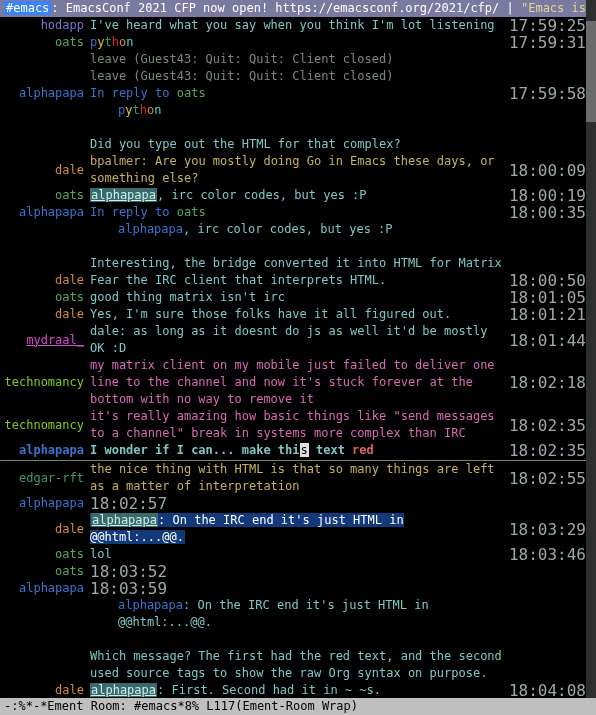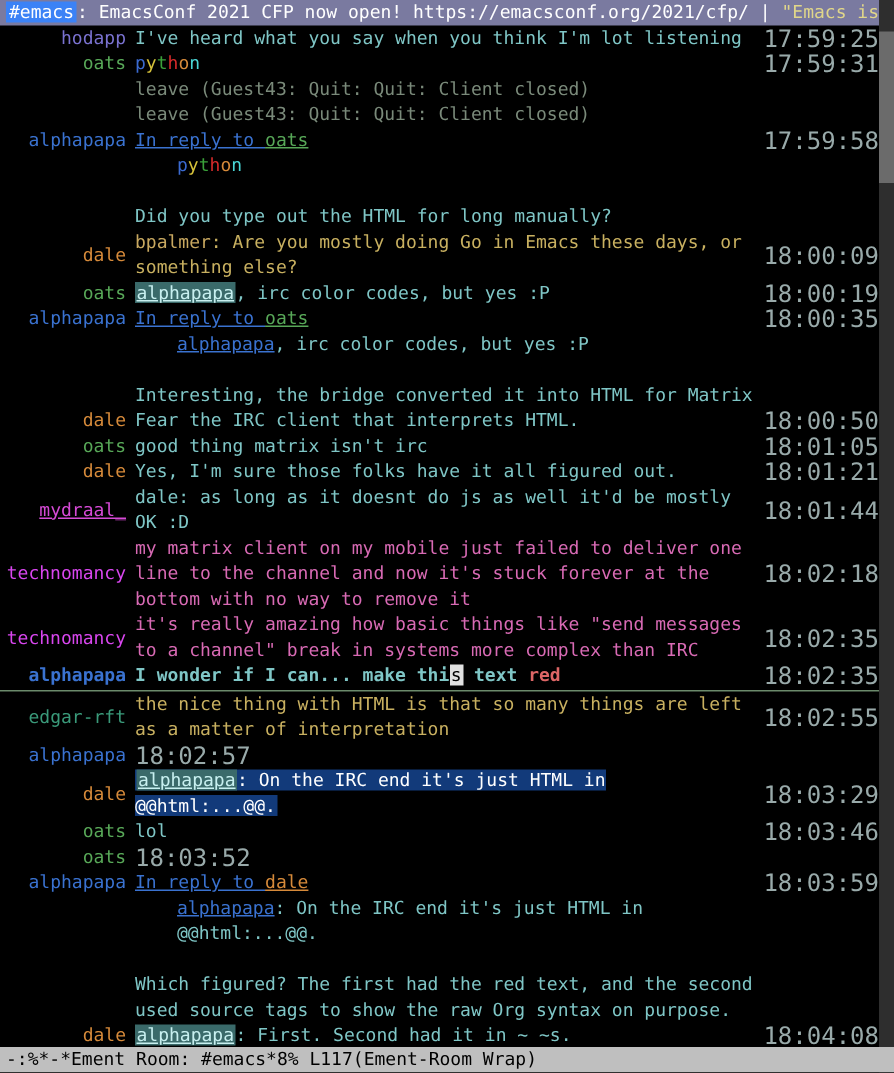--- a/index.html
+++ b/index.html
@@ -10,37 +10,37 @@
   .scroll{position:absolute;top:17px;bottom:17px;left:0;right:10px;overflow:hidden}
   .scrollbar{position:absolute;top:0;right:0;bottom:0;width:10px;background:#2e2e2e}
   .thumb{position:absolute;left:0;right:0;background:#6b6b6b}
   .line{display:flex;align-items:center}
   .gut{flex:0 0 84px;text-align:right;padding-right:6px;white-space:nowrap}
   .body{flex:1 1 auto;padding-right:4px;word-break:break-word}
   .ts{flex:0 0 60px;text-align:right;color:#9aa;font-size:16px;white-space:nowrap}
   .int{padding-left:28px}
   .msg{color:#7fc6c6}
   .sys{color:#7a8a7a}
-  .uline{text-decoration:underline}
+  .uline{}
   .hl{background:#3a6a6a;color:#c8f0f0;text-decoration:underline;padding:0 1px}
   .redish{color:#d66}
   .yellowish{color:#c8b060}
   .pink{color:#d86ab4}
   .bold{font-weight:bold}
   .cursor{background:#e0e0e0;color:#000;padding:0 1px}
   .ruler{border-top:1px solid #6b8a6b;margin-top:1px}
   .hlsel{background:#123a7a;color:#fff;padding:0 1px}
   .modebar{position:absolute;left:0;right:0;bottom:0;height:17px;background:#bfbfbf;color:#000;display:flex;align-items:center;padding:0 4px;font-size:12px;white-space:nowrap;overflow:hidden}
   .modebar b{font-weight:normal}
   .nk-hodapp{color:#7a72d0}
   .nk-oats{color:#58a858}
   .nk-alphapapa{color:#3a72d0}
   .nk-dale{color:#d68a3a}
   .nk-mydraal{color:#d64ad6;text-decoration:underline}
-  .nk-technomancy{color:#d946ef}
+  .nk-technomancy{color:#84cc16}
   .nk-edgar{color:#3a9a7a}
   .nk-bpalmer{color:#c8a860}
   .py-p{color:#3a6ad0}.py-y{color:#d6c23a}.py-t{color:#3aa03a}.py-h{color:#d62a2a}.py-o{color:#d68a3a}.py-n{color:#4ad6d6}
 </style>
 </head>
 <body>
 <div id="root">
 
 <div class="headerbar">
   <span class="chan">#emacs</span><span>: </span><span>EmacsConf 2021 CFP now open! https://emacsconf.org/2021/cfp/ </span><span>| </span><span class="q">"Emacs is a co</span>
@@ -81,21 +81,21 @@
     <div class="body int"><span class="py-p">p</span><span class="py-y">y</span><span class="py-t">t</span><span class="py-h">h</span><span class="py-o">o</span><span class="py-n">n</span></div>
     <div class="ts"></div>
   </div>
   <div class="line">
         <div class="gut"></div>
         <div class="body">&nbsp;</div>
         <div class="ts"></div>
       </div>
   <div class="line">
     <div class="gut"></div>
-    <div class="body"><span class="msg">Did you type out the HTML for long manually?</span></div>
+    <div class="body"><span class="msg">Did you type out the HTML for that complex?</span></div>
     <div class="ts"></div>
   </div>
 
   <div class="line">
     <div class="gut"><span class="nk-dale">dale</span></div>
     <div class="body"><span class="nk-bpalmer">bpalmer</span><span class="yellowish">: </span><span class="yellowish">Are you mostly doing Go in Emacs these days, or something else?</span></div>
     <div class="ts">18:00:09</div>
   </div>
 
   <div class="line">
@@ -191,36 +191,35 @@
     <div class="ts">18:03:46</div>
   </div>
 
   <div class="line">
     <div class="gut"><span class="nk-oats">oats</span></div>
     <div class="ts">18:03:52</div>
   </div>
 
   <div class="line">
     <div class="gut"><span class="nk-alphapapa">alphapapa</span></div>
-    <div class="body"><span class="nk-alphapapa uline">In reply to </span><span class="nk-dale uline">dale</span></div>
     <div class="ts">18:03:59</div>
   </div>
   <div class="line">
     <div class="gut"></div>
     <div class="body int"><span class="nk-alphapapa uline">alphapapa</span><span class="msg">: On the IRC end it's just HTML in @@html:...@@.</span></div>
     <div class="ts"></div>
   </div>
   <div class="line">
         <div class="gut"></div>
         <div class="body">&nbsp;</div>
         <div class="ts"></div>
       </div>
   <div class="line">
     <div class="gut"></div>
-    <div class="body"><span class="msg">Which figured? The first had the red text, and the second used source tags to show the raw Org syntax on purpose.</span></div>
+    <div class="body"><span class="msg">Which message? The first had the red text, and the second used source tags to show the raw Org syntax on purpose.</span></div>
     <div class="ts"></div>
   </div>
 
   <div class="line">
     <div class="gut"><span class="nk-dale">dale</span></div>
     <div class="body"><span class="hl">alphapapa</span><span class="msg">: First. Second had it in ~ ~s.</span></div>
     <div class="ts">18:04:08</div>
   </div>
 
 </div>

